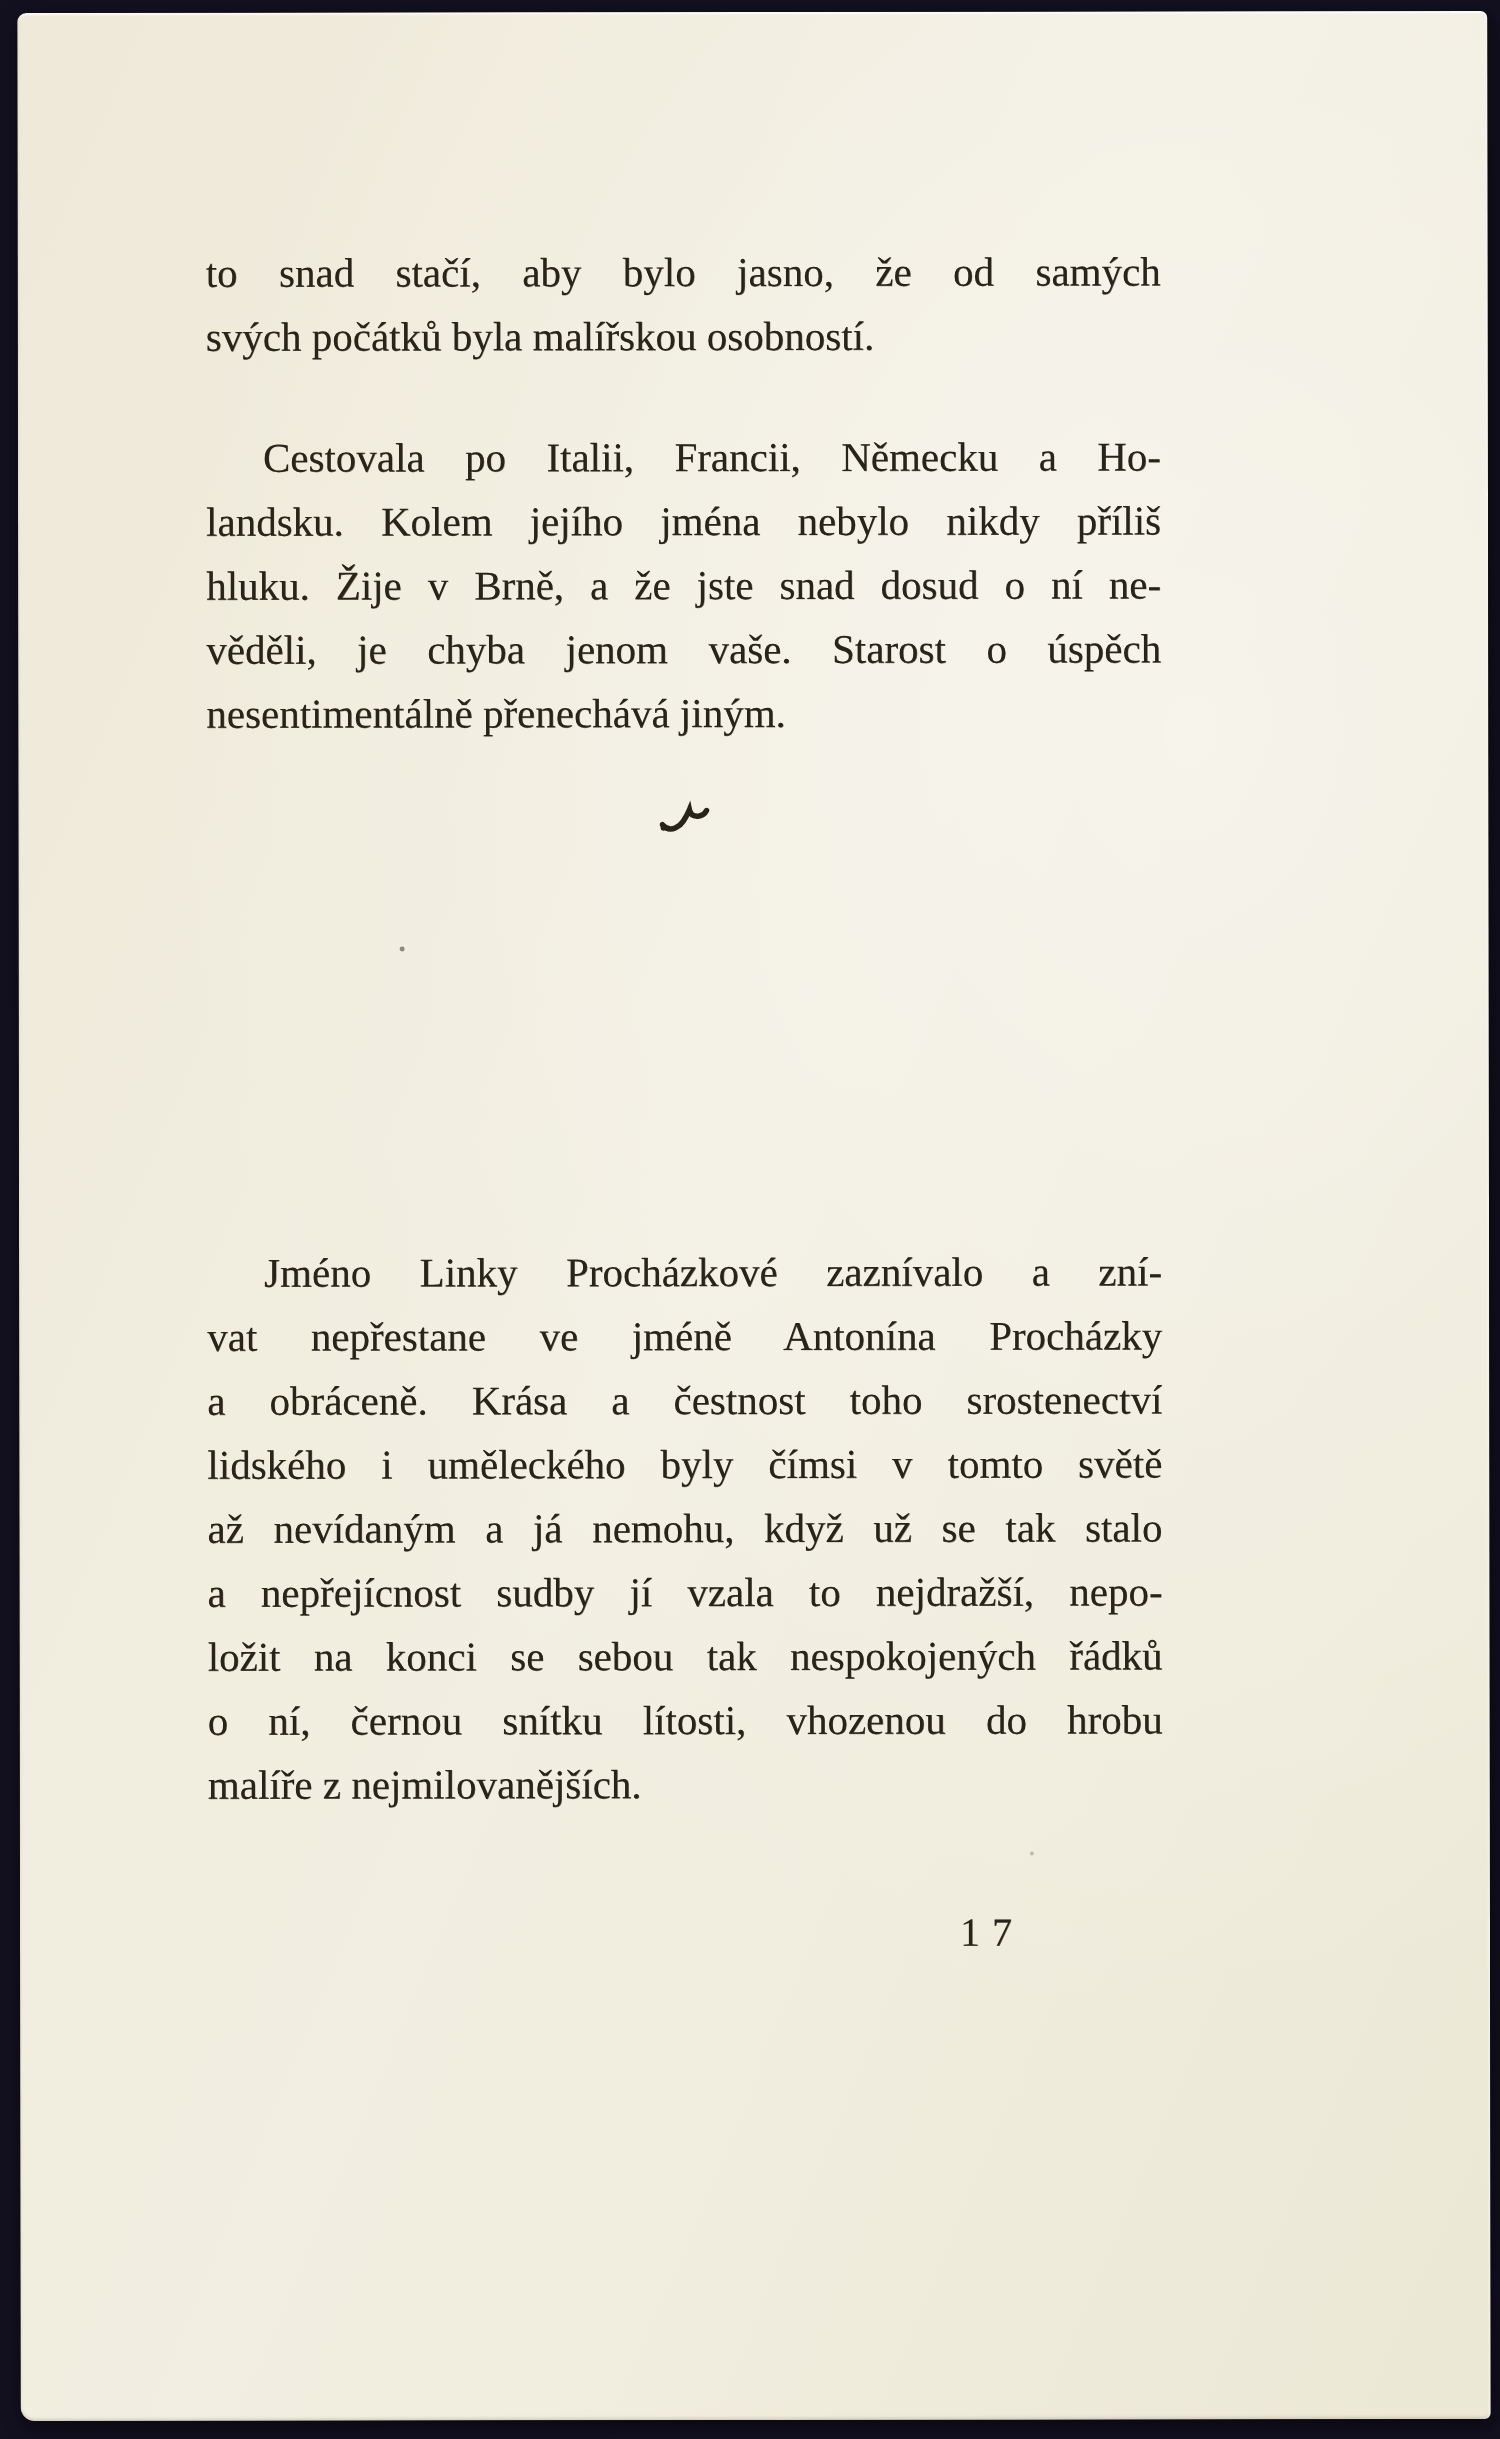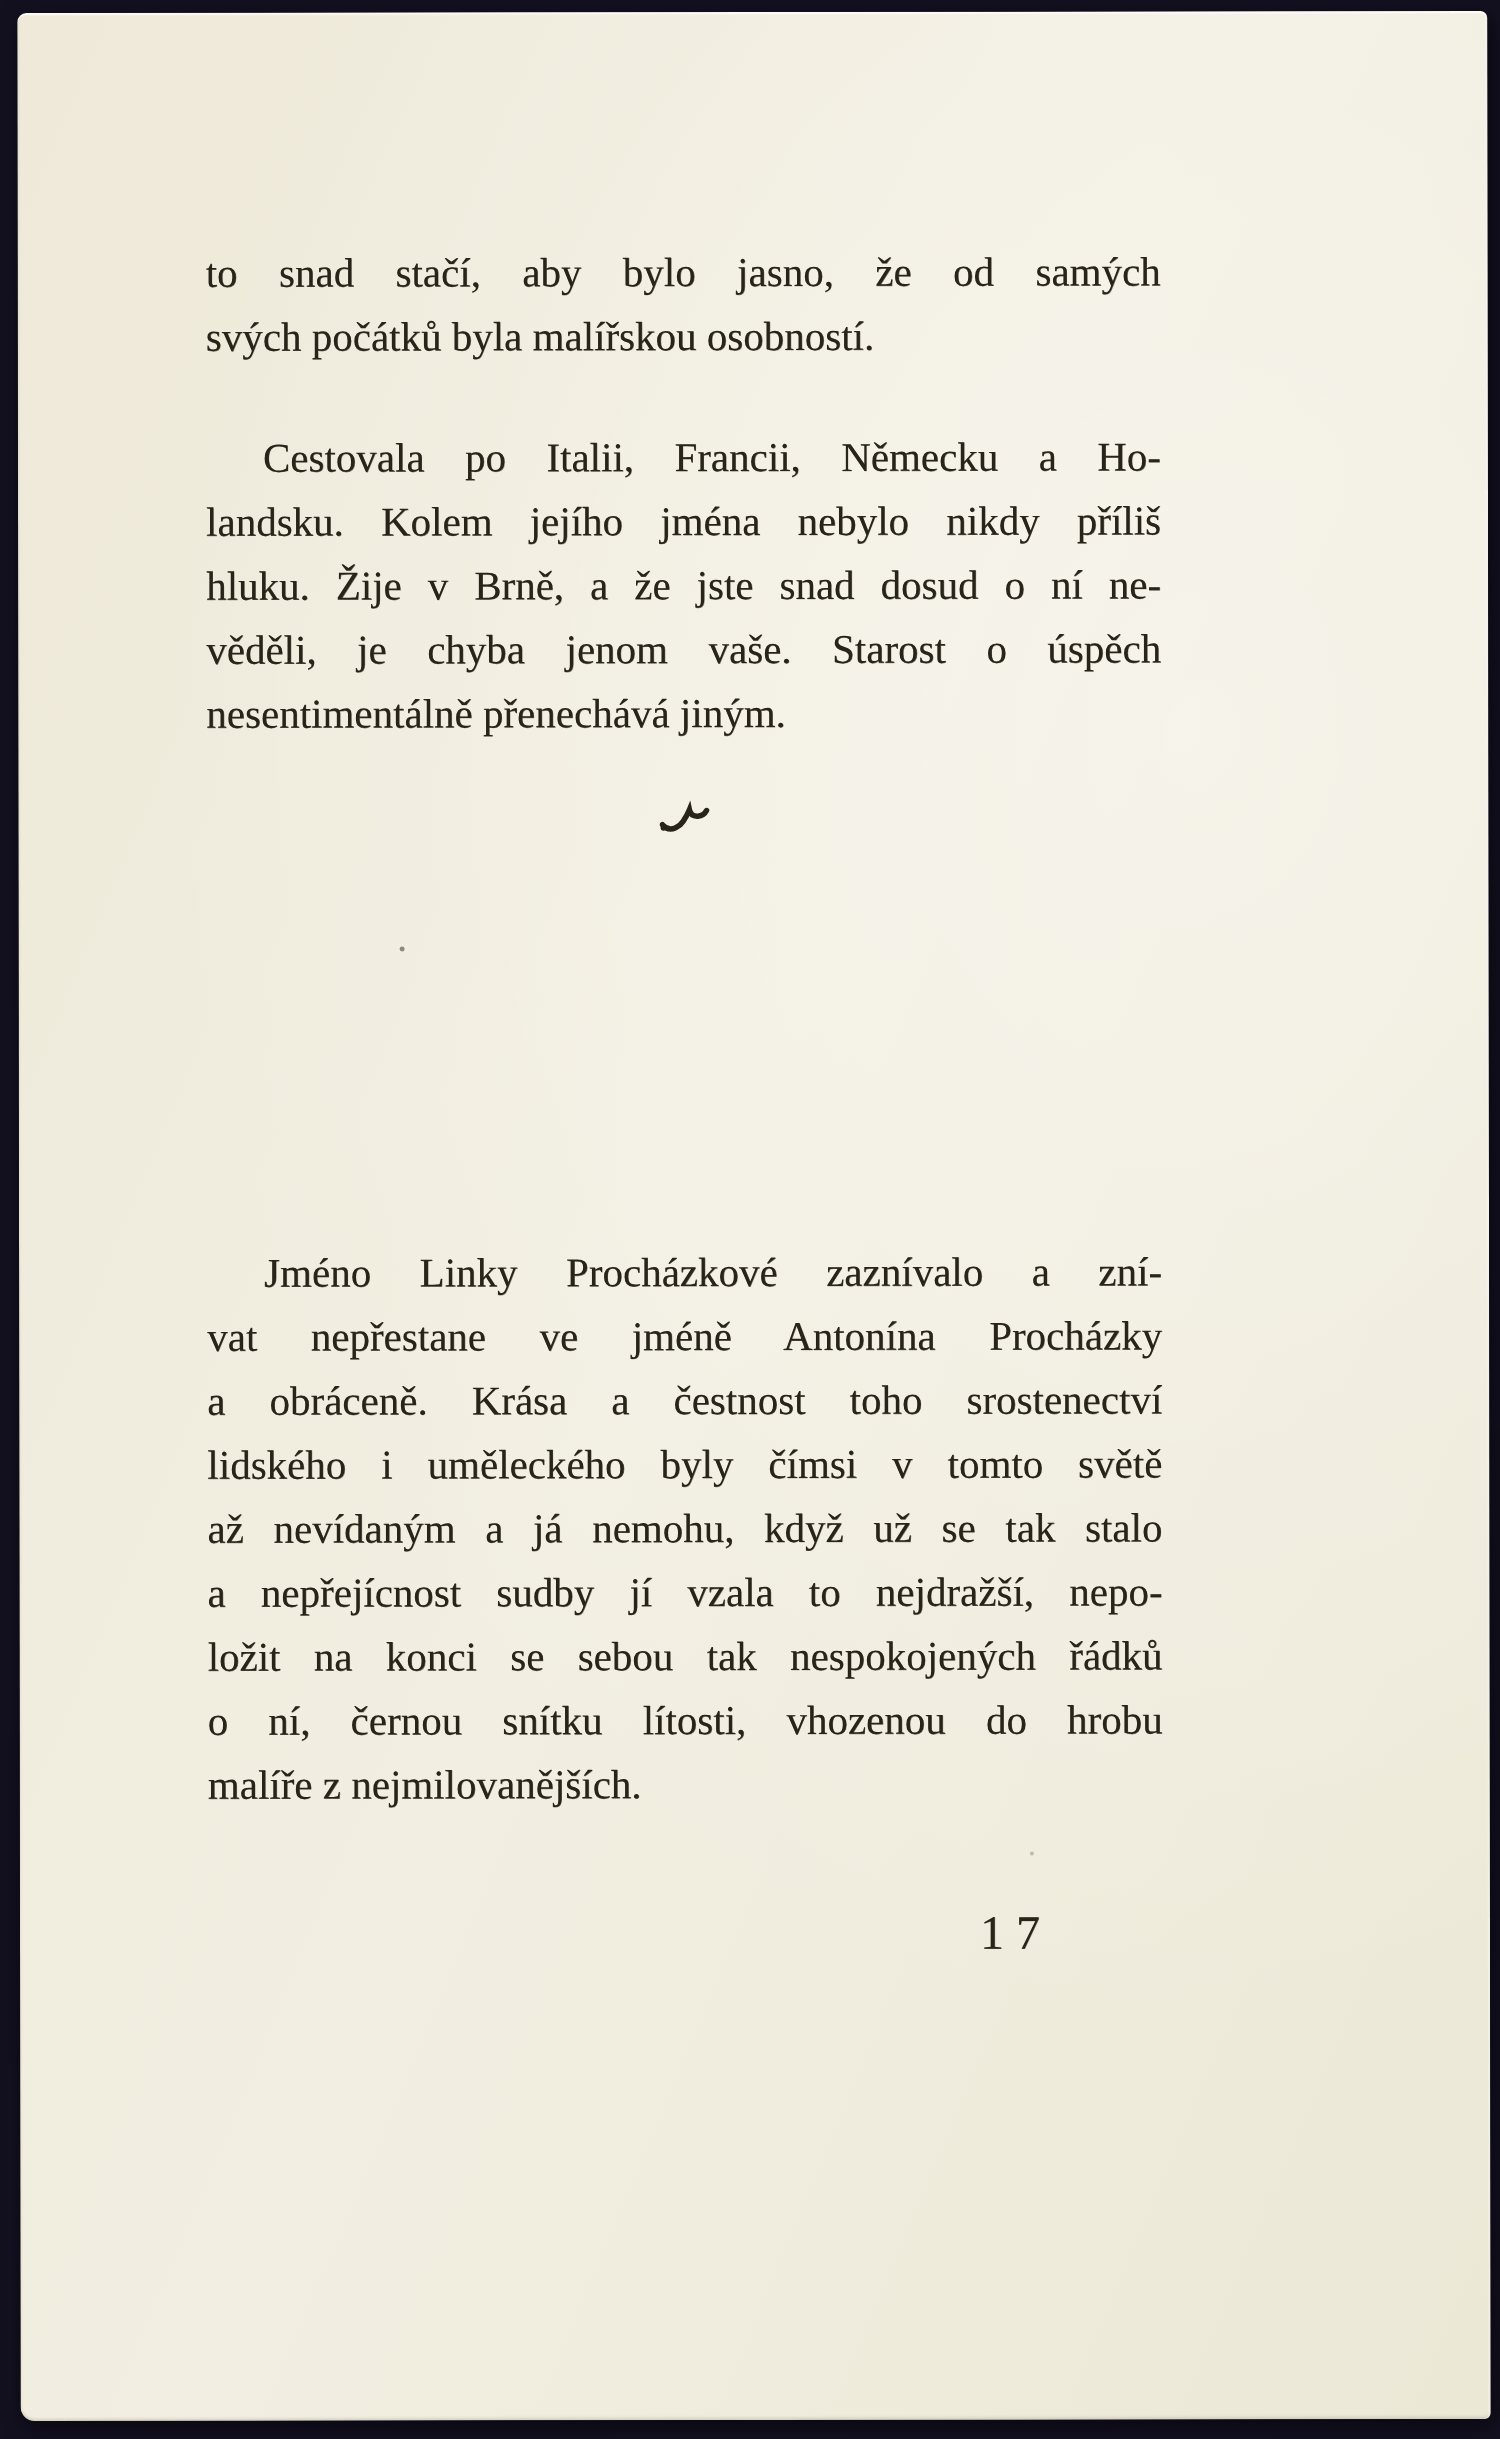--- a/index.html
+++ b/index.html
@@ -64,22 +64,22 @@
   .ornament {
     position: absolute;
     top: 778px;
     left: 50%;
     transform: translateX(-50%) rotate(-4deg);
     width: 52px; height: 40px;
   }
   .ornament svg { width: 100%; height: 100%; }
   .page-number {
     position: absolute;
-    left: 772px; top: 1893px;
-    font-size: 48px;
+    left: 752px; top: 1893px;
+    font-size: 40px;
     line-height: 56px;
     letter-spacing: 12px;
     color: var(--ink);
     text-shadow: 0.4px 0.4px 0.6px rgba(41,36,25,0.5);
   }
   .speck {
     position: absolute;
     background: rgba(60,55,45,0.55);
     border-radius: 50%;
   }

